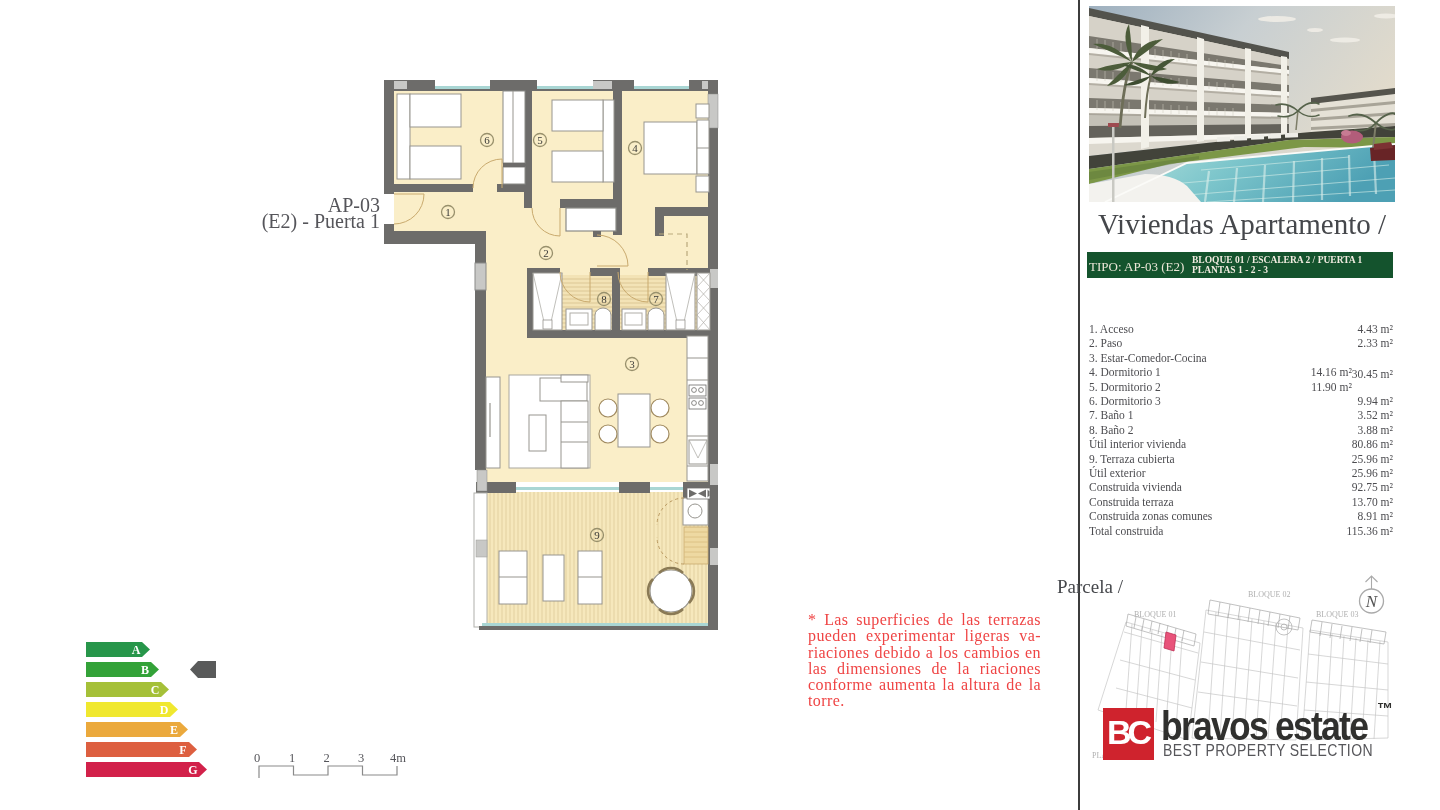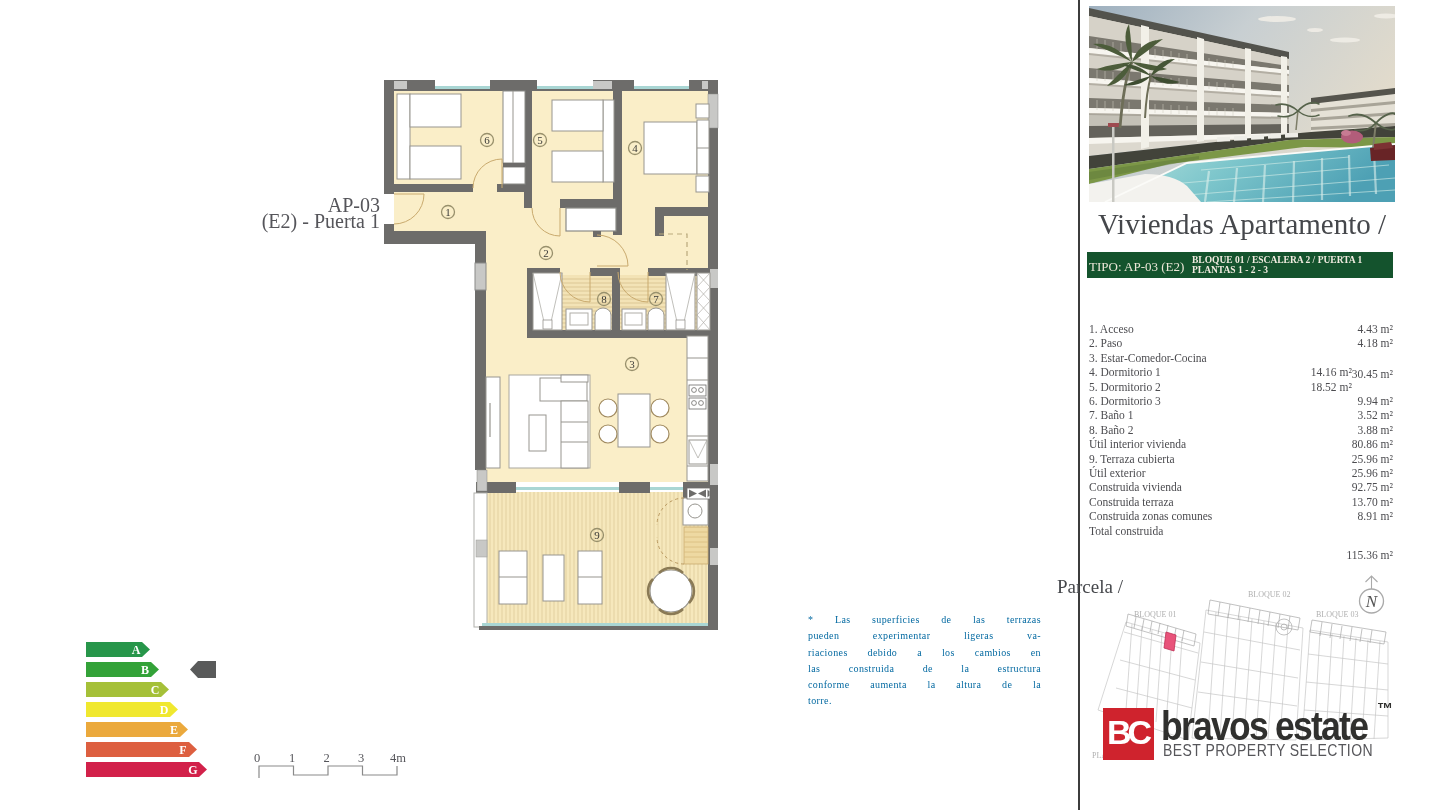--- a/index.html
+++ b/index.html
@@ -406,25 +406,25 @@
   <g fill="#55555a" font-size="12.5">
     <text x="7" y="12" text-anchor="middle">0</text>
     <text x="42" y="12" text-anchor="middle">1</text>
     <text x="76.5" y="12" text-anchor="middle">2</text>
     <text x="111" y="12" text-anchor="middle">3</text>
     <text x="148" y="12" text-anchor="middle">4m</text>
   </g>
   <path d="M9,28 L9,16 L43.5,16 L43.5,25 L78,25 L78,16 L112.5,16 L112.5,25 L147,25 L147,16" fill="none" stroke="#8a8a8a" stroke-width="1.2"></path>
 </svg>
 
-<div class="abs" style="left:808px;top:612px;width:233px;font-size:10px;line-height:16.3px;color:#0369a1;letter-spacing:0.4px;">
+<div class="abs" style="left:808px;top:612px;width:233px;font-size:16px;line-height:16.3px;color:#ef4444;letter-spacing:0.4px;">
   <div style="text-align:justify;text-align-last:justify;">* Las superficies de las terrazas</div>
   <div style="text-align:justify;text-align-last:justify;">pueden experimentar ligeras va-</div>
   <div style="text-align:justify;text-align-last:justify;">riaciones debido a los cambios en</div>
-  <div style="text-align:justify;text-align-last:justify;">las construida de la estructura</div>
+  <div style="text-align:justify;text-align-last:justify;">las dimensiones de la riaciones</div>
   <div style="text-align:justify;text-align-last:justify;">conforme aumenta la altura de la</div>
   <div>torre.</div>
 </div>
 
 <div class="abs" style="left:1078px;top:0;width:2px;height:810px;background:#3c3c3c;"></div>
 
 <svg class="abs" style="left:1089px;top:6px;" width="306" height="196" viewBox="0 0 306 196">
   <defs>
     <linearGradient id="sky" x1="0" y1="0" x2="1" y2="0.5">
       <stop offset="0" stop-color="#9eb0bf"></stop>
@@ -593,34 +593,34 @@
 <div class="abs" style="left:1087px;top:208px;width:310px;font-size:29px;color:#45474b;text-align:center;">Viviendas Apartamento /</div>
 
 <div class="abs" style="left:1087px;top:252px;width:306px;height:26px;background:#14532d;">
   <span class="abs" style="left:2px;top:7px;font-size:13px;color:#ece7d8;">TIPO: AP-03 (E2)</span>
   <span class="abs" style="left:105px;top:3px;font-size:9.5px;line-height:10px;color:#f0ebdf;font-weight:bold;">BLOQUE 01 / ESCALERA 2 / PUERTA 1<br>PLANTAS 1 - 2 - 3</span>
 </div>
 
 
 <div class="abs" style="left:1089px;top:322px;width:304px;font-size:11.5px;line-height:14.4px;color:#4c4c50;">
   <div>1. Acceso<span style="float:right;">4.43 m²</span></div>
-  <div>2. Paso<span style="float:right;">4.18 m²</span></div>
+  <div>2. Paso<span style="float:right;">2.33 m²</span></div>
   <div>3. Estar-Comedor-Cocina<span style="float:right;margin-top:16px;">30.45 m²</span></div>
   <div>4. Dormitorio 1<span style="float:right;">14.16 m²</span></div>
-  <div>5. Dormitorio 2<span style="float:right;">18.52 m²</span></div>
+  <div>5. Dormitorio 2<span style="float:right;">11.90 m²</span></div>
   <div>6. Dormitorio 3<span style="float:right;">9.94 m²</span></div>
   <div>7. Baño 1<span style="float:right;">3.52 m²</span></div>
   <div>8. Baño 2<span style="float:right;">3.88 m²</span></div>
   <div>Útil interior vivienda<span style="float:right;">80.86 m²</span></div>
   <div>9. Terraza cubierta<span style="float:right;">25.96 m²</span></div>
   <div>Útil exterior<span style="float:right;">25.96 m²</span></div>
   <div>Construida vivienda<span style="float:right;">92.75 m²</span></div>
   <div>Construida terraza<span style="float:right;">13.70 m²</span></div>
   <div>Construida zonas comunes<span style="float:right;">8.91 m²</span></div>
-  <div>Total construida<span style="float:right;margin-top:24px;">115.36 m²</span></div>
+  <div>Total construida<span style="float:right;">115.36 m²</span></div>
 </div>
 
 <div class="abs" style="left:1057px;top:576px;font-size:19px;color:#45474b;">Parcela /</div>
 
 <svg class="abs" style="left:1088px;top:570px;" width="310" height="195" viewBox="0 0 310 195">
   <g stroke="#c6c6c6" stroke-width="0.7" fill="none">
 
     <path d="M38,52 L112,73 L100,170 L10,140 Z"></path>
     <path d="M36,62 L110,83"></path>
         <path d="M32,90 L107,110"></path>

